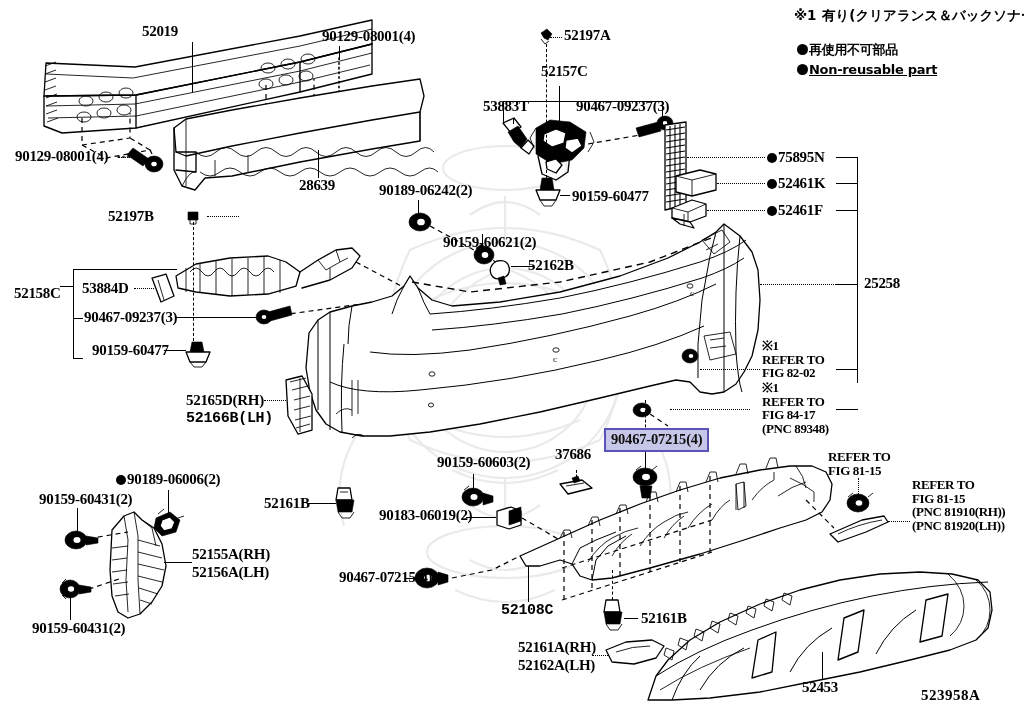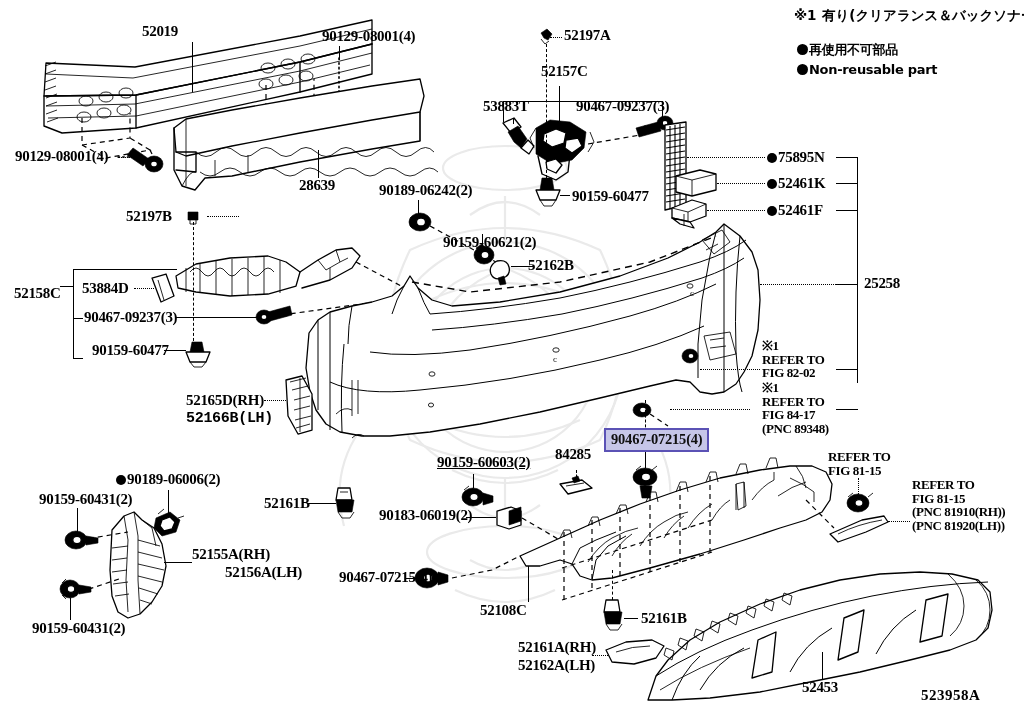--- a/index.html
+++ b/index.html
@@ -470,21 +470,21 @@
     </g>
 
   </svg>
 
   <div class="lbl jp" style="left:794px;top:8px;">※1</div>
   <div class="lbl jp" style="left:822px;top:8px;">有り(クリアランス＆バックソナー)</div>
   <div style="position:absolute;left:797px;top:40px;">
     <span class="dot lg"></span><span class="lbl jp2" style="position:static;">再使用不可部品</span>
   </div>
   <div style="position:absolute;left:797px;top:60px;">
-    <span class="dot lg"></span><span class="lbl jp2" style="position:static;">Non-reusable part</span>
+    <span class="dot lg"></span><span class="lbl jp2" style="position:static;text-decoration:underline;">Non-reusable part</span>
   </div>
 
   <div class="vln ln" style="left:192px;top:42px;height:50px;"></div>
 
   <div class="vln ln" style="left:339px;top:46px;height:14px;"></div>
 
   <div class="dotline-h" style="left:118px;top:157px;width:18px;"></div>
 
   <div class="vln ln" style="left:318px;top:150px;height:28px;"></div>
 
@@ -579,21 +579,21 @@
   <div class="lbl" style="left:322px;top:29px;">90129-08001(4)</div>
   <div class="lbl" style="left:15px;top:149px;">90129-08001(4)</div>
   <div class="lbl" style="left:299px;top:178px;">28639</div>
 
   <div class="lbl" style="left:564px;top:28px;">52197A</div>
   <div class="lbl" style="left:541px;top:64px;">52157C</div>
   <div class="lbl" style="left:483px;top:99px;">53883T</div>
   <div class="lbl" style="left:576px;top:99px;">90467-09237(3)</div>
   <div class="lbl" style="left:572px;top:189px;">90159-60477</div>
 
-  <div class="lbl" style="left:126px;top:209px;">52197B</div>
+  <div class="lbl" style="left:108px;top:209px;">52197B</div>
   <div class="lbl" style="left:14px;top:286px;">52158C</div>
   <div class="lbl" style="left:82px;top:281px;">53884D</div>
   <div class="lbl" style="left:84px;top:310px;">90467-09237(3)</div>
   <div class="lbl" style="left:92px;top:343px;">90159-60477</div>
 
   <div class="lbl" style="left:379px;top:183px;">90189-06242(2)</div>
   <div class="lbl" style="left:443px;top:235px;">90159-60621(2)</div>
   <div class="lbl" style="left:528px;top:258px;">52162B</div>
 
   <div style="position:absolute;left:767px;top:148px;">
@@ -618,27 +618,27 @@
   <div class="lbl" style="left:186px;top:393px;">52165D(RH)</div>
   <div class="lbl" style="left:186px;top:411px;font-family:Liberation Mono, monospace;">52166B(LH)</div>
 
   <div class="lbl" style="left:264px;top:496px;">52161B</div>
   <div style="position:absolute;left:116px;top:470px;">
     <span class="dot"></span><span class="lbl" style="position:static;">90189-06006(2)</span>
   </div>
   <div class="lbl" style="left:39px;top:492px;">90159-60431(2)</div>
   <div class="lbl" style="left:32px;top:621px;">90159-60431(2)</div>
   <div class="lbl" style="left:192px;top:547px;">52155A(RH)</div>
-  <div class="lbl" style="left:192px;top:565px;margin-left:33px;">52156A(LH)</div>
-
-  <div class="lbl" style="left:437px;top:455px;text-decoration:underline;">90159-60603(2)</div>
+  <div class="lbl" style="left:192px;top:565px;">52156A(LH)</div>
+
+  <div class="lbl" style="left:437px;top:455px;">90159-60603(2)</div>
   <div class="lbl" style="left:379px;top:508px;">90183-06019(2)</div>
-  <div class="lbl" style="left:555px;top:447px;">84285</div>
+  <div class="lbl" style="left:555px;top:447px;">37686</div>
   <div class="lbl" style="left:339px;top:570px;">90467-07215(4)</div>
-  <div class="lbl" style="left:480px;top:603px;">52108C</div>
+  <div class="lbl" style="left:501px;top:603px;font-family:Liberation Mono, monospace;">52108C</div>
   <div class="lbl" style="left:518px;top:640px;">52161A(RH)</div>
   <div class="lbl" style="left:518px;top:658px;">52162A(LH)</div>
   <div class="lbl" style="left:641px;top:611px;">52161B</div>
 
   <div class="lbl refer" style="left:828px;top:450px;">REFER TO
 FIG 81-15</div>
   <div class="lbl refer" style="left:912px;top:478px;">REFER TO
 FIG 81-15
 (PNC 81910(RH))
 (PNC 81920(LH))</div>

